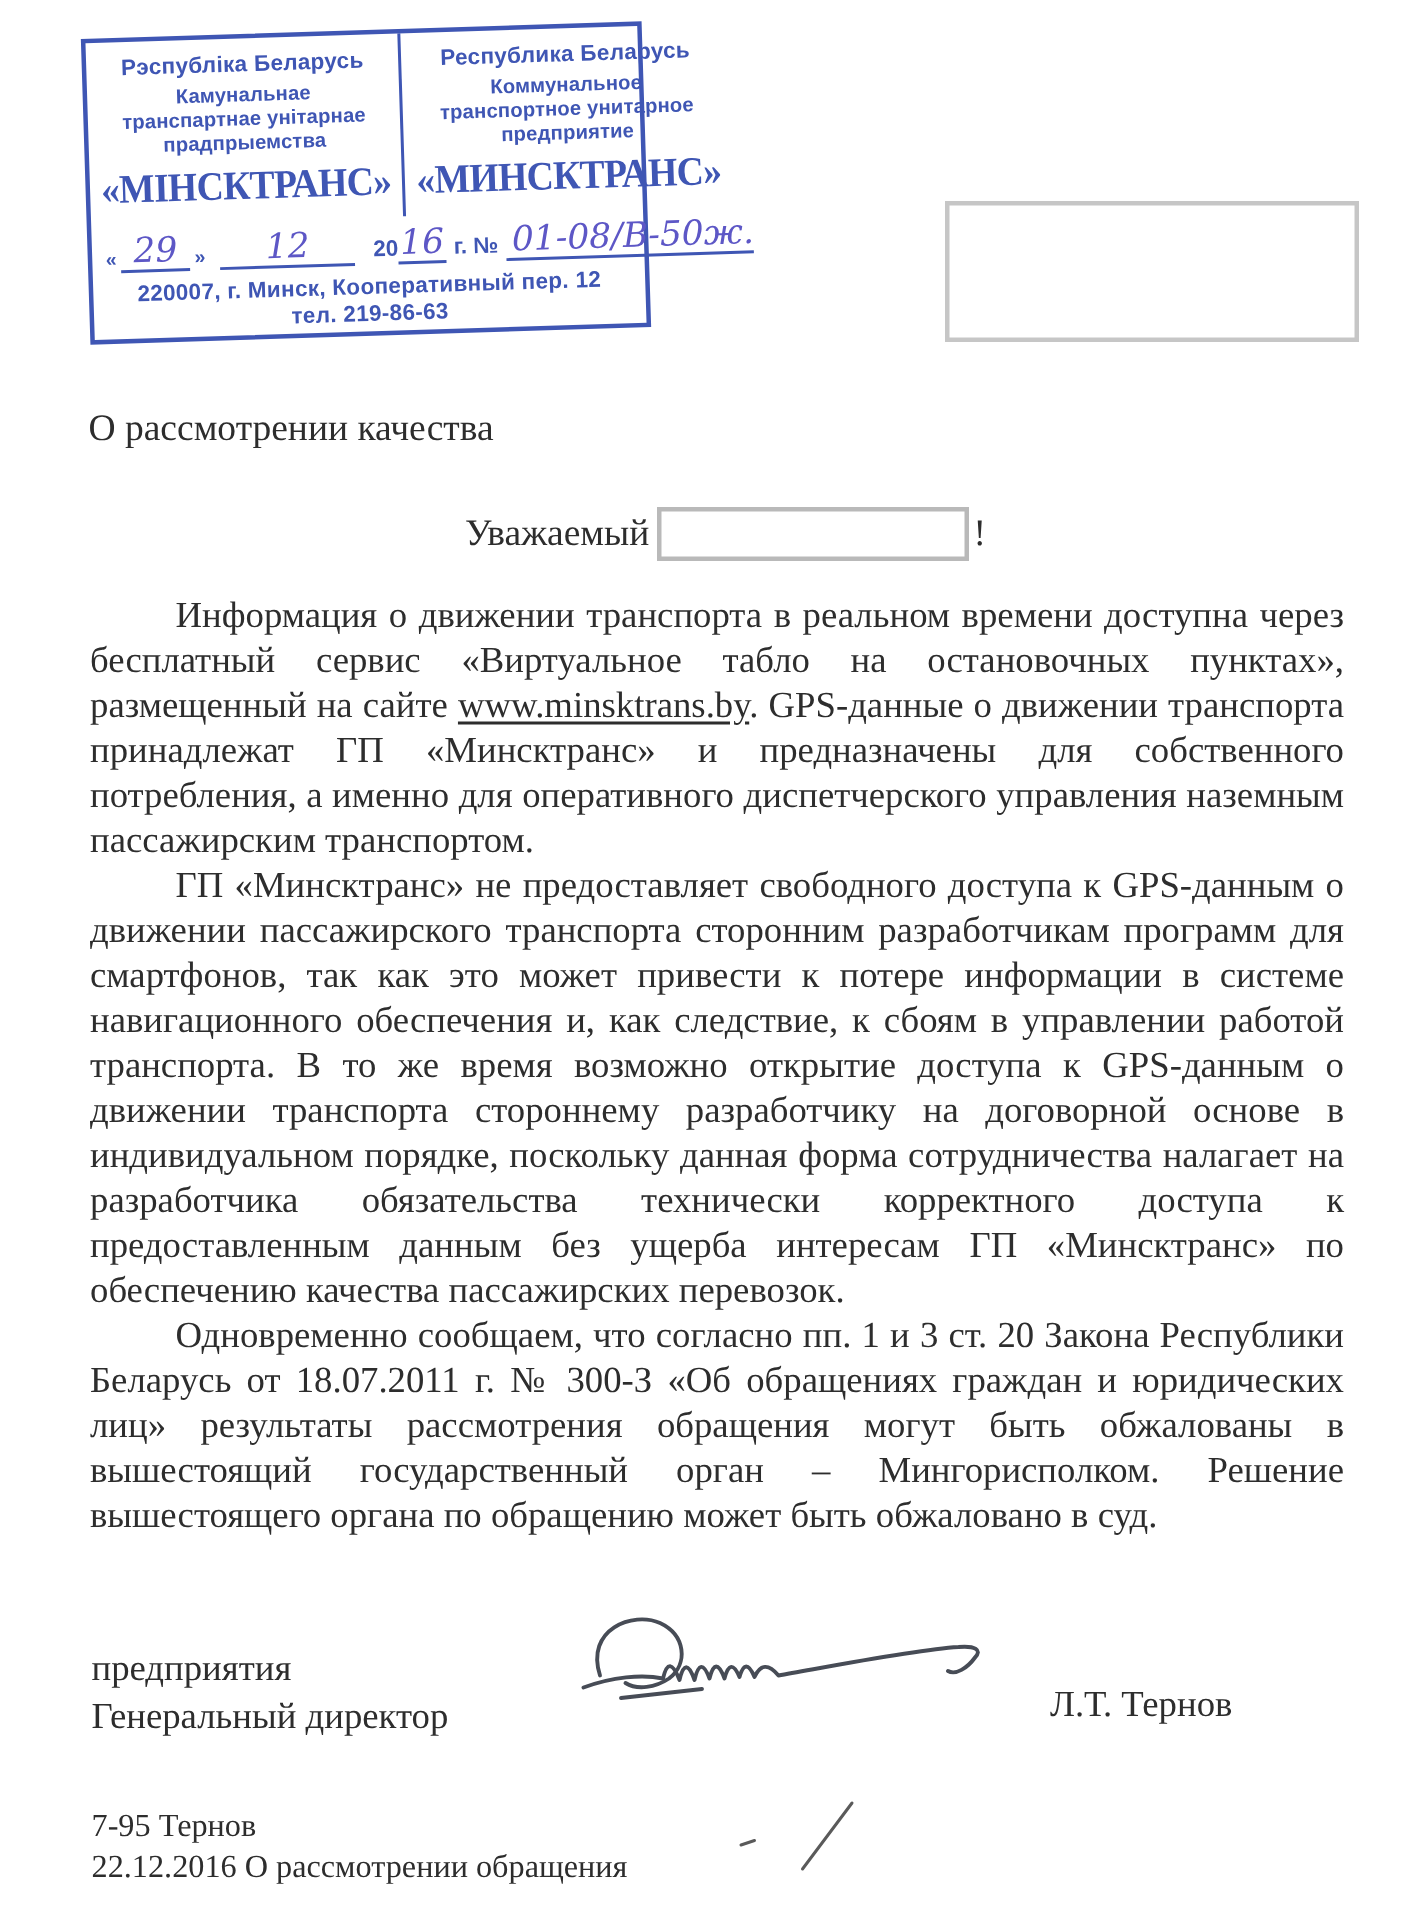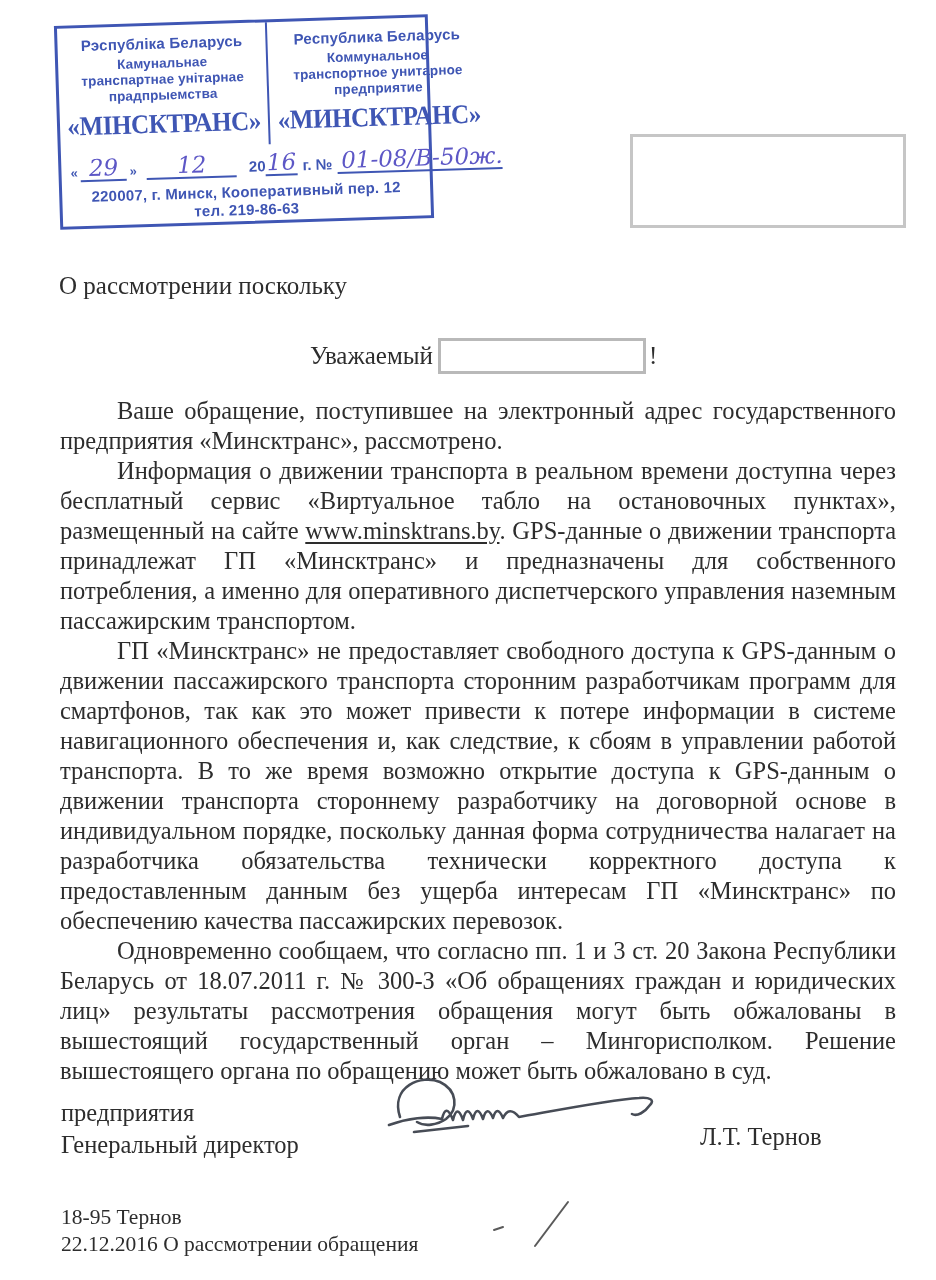--- a/index.html
+++ b/index.html
@@ -117,50 +117,49 @@
       <span class="hand u dl-number">01-08/В-50ж.</span>
     </div>
     <div class="stamp-address">
       <div>220007, г. Минск, Кооперативный пер. 12</div>
       <div>тел. 219-86-63</div>
     </div>
   </div>
 
   <div class="redaction-top"></div>
 
-  <div class="subject">О рассмотрении поскольку</div>
+  <div class="subject">О рассмотрении качества</div>
 
   <div class="greeting">
     <span>Уважаемый</span>
     <span class="redaction-name"></span>
     <span>!</span>
   </div>
 
   <div class="body">
-    <p>Ваше обращение, поступившее на электронный адрес государственного предприятия «Минсктранс», рассмотрено.</p>
     <p><span>Информация о движении транспорта в реальном времени доступна через бесплатный сервис «Виртуальное табло на остановочных пунктах», размещенный на сайте </span><span class="link">www.minsktrans.by</span><span>. GPS-данные о движении транспорта принадлежат ГП «Минсктранс» и предназначены для собственного потребления, а именно для оперативного диспетчерского управления наземным пассажирским транспортом.</span></p>
     <p>ГП «Минсктранс» не предоставляет свободного доступа к GPS-данным о движении пассажирского транспорта сторонним разработчикам программ для смартфонов, так как это может привести к потере информации в системе навигационного обеспечения и, как следствие, к сбоям в управлении работой транспорта. В то же время возможно открытие доступа к GPS-данным о движении транспорта стороннему разработчику на договорной основе в индивидуальном порядке, поскольку данная форма сотрудничества налагает на разработчика обязательства технически корректного доступа к предоставленным данным без ущерба интересам ГП «Минсктранс» по обеспечению качества пассажирских перевозок.</p>
     <p>Одновременно сообщаем, что согласно пп. 1 и 3 ст. 20 Закона Республики Беларусь от 18.07.2011 г. № 300-З «Об обращениях граждан и юридических лиц» результаты рассмотрения обращения могут быть обжалованы в вышестоящий государственный орган – Мингорисполком. Решение вышестоящего органа по обращению может быть обжаловано в суд.</p>
   </div>
 
   <div class="sig-title">
     <div>предприятия</div>
     <div>Генеральный директор</div>
   </div>
 
   <svg class="signature-svg" viewBox="0 0 300 95" aria-hidden="true">
     <path d="M22,43 C12,12 44,0 62,8 C79,16 81,35 68,45 C59,51 47,53 39,48"></path>
     <path d="M11,51 C30,44 50,42 64,45 Q68,28 75,46 Q79,29 85,46 Q89,29 95,45 Q99,29 105,45 Q109,30 115,44 Q119,30 125,44 Q131,31 141,43 C170,38 230,26 261,24 C272,23 277,26 272,31 C267,38 259,43 254,40"></path>
     <path d="M36,58 L90,52"></path>
   </svg>
 
   <div class="sig-name">Л.Т. Тернов</div>
 
   <div class="footer">
-    <div>18-95 Тернов</div>
+    <div>7-95 Тернов</div>
     <div>22.12.2016 О рассмотрении обращения</div>
   </div>
 
   <svg class="pen-slash-svg" viewBox="0 0 92 56" aria-hidden="true">
     <line x1="80" y1="6" x2="47" y2="50"></line>
     <line x1="6" y1="34" x2="15" y2="31"></line>
   </svg>
 
 </div>
 

